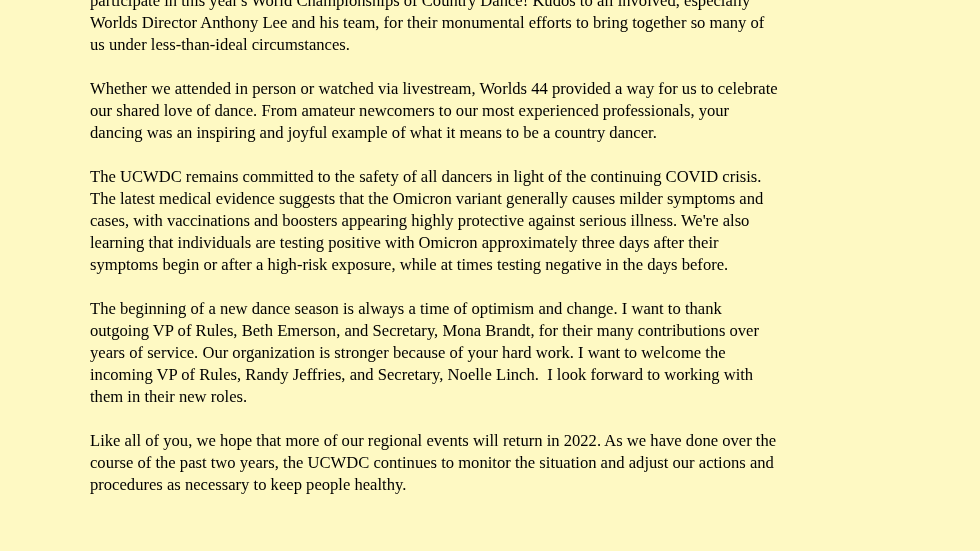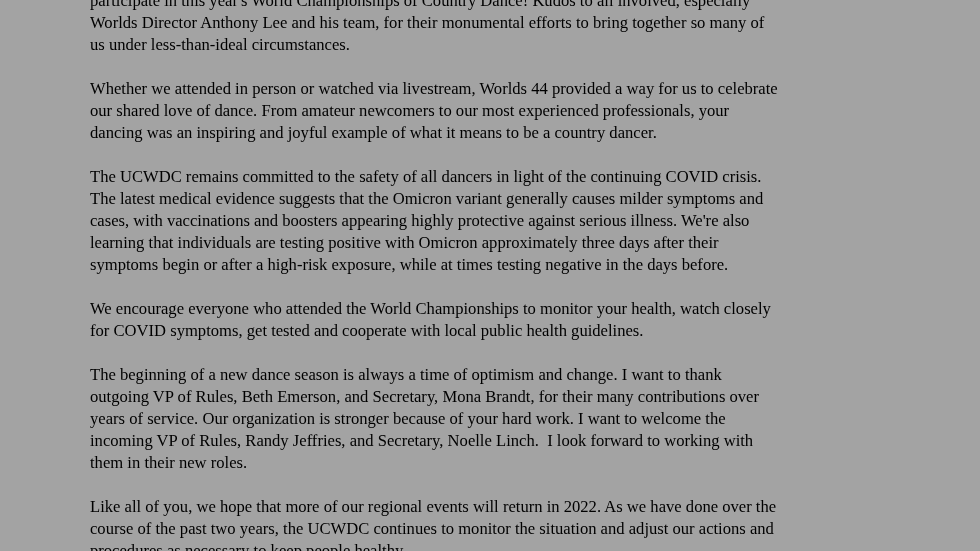--- a/index.html
+++ b/index.html
@@ -9,21 +9,21 @@
   body {
     width: 980px;
     height: 551px;
     overflow: hidden;
     background: #ffffff;
     position: relative;
   }
   .page {
     position: absolute;
     inset: 0;
-    background: #a3a3a3;
+    background: #fef9c3;
   }
   .textblock {
     position: absolute;
     left: 90px;
     top: -10px;
     width: 872px;
   }
   .para {
     margin: 0 0 22px 0;
     font-family: "Liberation Serif", "DejaVu Serif", serif;
@@ -44,22 +44,20 @@
 Worlds Director Anthony Lee and his team, for their monumental efforts to bring together so many of
 us under less-than-ideal circumstances.</p>
     <p class="para">Whether we attended in person or watched via livestream, Worlds 44 provided a way for us to celebrate
 our shared love of dance. From amateur newcomers to our most experienced professionals, your
 dancing was an inspiring and joyful example of what it means to be a country dancer.</p>
     <p class="para">The UCWDC remains committed to the safety of all dancers in light of the continuing COVID crisis.
 The latest medical evidence suggests that the Omicron variant generally causes milder symptoms and
 cases, with vaccinations and boosters appearing highly protective against serious illness. We're also
 learning that individuals are testing positive with Omicron approximately three days after their
 symptoms begin or after a high-risk exposure, while at times testing negative in the days before.</p>
-    <p class="para">We encourage everyone who attended the World Championships to monitor your health, watch closely
-for COVID symptoms, get tested and cooperate with local public health guidelines.</p>
     <p class="para">The beginning of a new dance season is always a time of optimism and change. I want to thank
 outgoing VP of Rules, Beth Emerson, and Secretary, Mona Brandt, for their many contributions over
 years of service. Our organization is stronger because of your hard work. I want to welcome the
 incoming VP of Rules, Randy Jeffries, and Secretary, Noelle Linch.  I look forward to working with
 them in their new roles.</p>
     <p class="para">Like all of you, we hope that more of our regional events will return in 2022. As we have done over the
 course of the past two years, the UCWDC continues to monitor the situation and adjust our actions and
 procedures as necessary to keep people healthy.</p>
   </div>
 </div>

